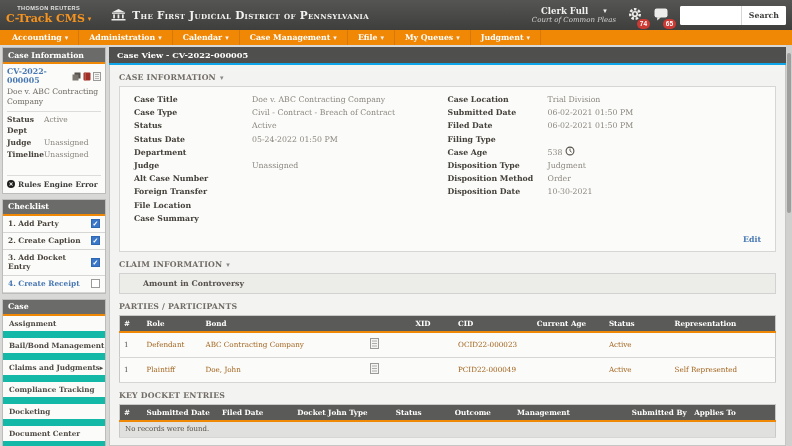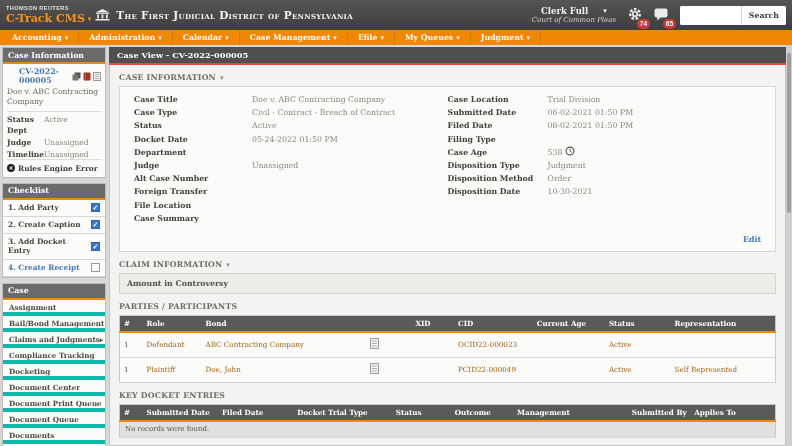--- a/index.html
+++ b/index.html
@@ -3,21 +3,21 @@
 <meta charset="utf-8">
 <style>
   * { margin:0; padding:0; box-sizing:border-box; }
   html,body { background:#b0b0ae; }
   .page { width:792px; height:446px; position:relative; overflow:hidden;
           background:#d8d8d6; font-family:"DejaVu Serif", serif; }
 
   
   .topbar { height:30px; background:linear-gradient(#56565400, #00000000), #474745;
             background:linear-gradient(#555553,#3e3e3c); display:flex; align-items:center; padding:0 6px; }
-  .brand { margin-right:4px; line-height:1; cursor:pointer; }
+  .brand { margin-right:20px; line-height:1; cursor:pointer;text-align:center; }
   .brand-small { font-family:"Liberation Sans",sans-serif; font-size:5.6px; font-weight:bold;
                  color:#e0e0de; letter-spacing:.4px; }
   .brand-main { color:#F7941E; font-size:11px; font-weight:bold; display:flex; align-items:center; gap:3px; margin-top:1px;}
   .caret::before { content:"▾"; }
   .caret { font-size:7px; line-height:1; }
   .caret.orange { color:#F7941E; }
   .caret.white { color:#f2f2f0; }
   .caret.gray { color:#8a8a88; }
   .court { display:flex; align-items:center; gap:6px; color:#f2f2f0; }
   .court-title { font-size:10.5px; font-weight:bold; font-variant:small-caps; letter-spacing:.3px; }
@@ -41,66 +41,66 @@
   
   .content { height:401px; overflow:hidden; display:flex; padding:2px 6px 0 2px; gap:3px; }
 
   
   .sidebar { width:104px; flex:0 0 104px; overflow:hidden; }
   .panel { margin-bottom:5px; border:1px solid #bcbcba; background:#fbfbf9; }
   .panel-header { background:#6b6b69; color:#fff; font-size:7.8px; font-weight:bold;
                   padding:2.5px 5px; border-bottom:2px solid #F08705; }
   .ci-body { padding:3px 4px 4px; font-size:7.5px; }
   .case-num-row { display:flex; align-items:center; gap:2px; }
-  .case-num-row a { color:#4777B3; font-weight:bold; font-size:7.8px; text-decoration:none; cursor:pointer;margin-left:12px;}
+  .case-num-row a { color:#4777B3; font-weight:bold; font-size:7.8px; text-decoration:none; cursor:pointer;}
   .ci-icons { margin-left:auto; display:flex; gap:2px; align-items:center; }
   .ci-icons span { cursor:pointer; display:flex; }
   .case-name { color:#6e6963; font-size:7.6px; line-height:1.3; padding:2px 0 4px; border-bottom:1px solid #dcdcda; }
   .kv { display:flex; padding:2.8px 0 0; }
   .kv .k { width:37px; font-weight:bold; color:#45403a; }
   .kv .v { color:#8a857f; }
-  .error-row { border-top:1px solid #dcdcda; margin-top:0; padding-top:4px;
+  .error-row { border-top:1px solid #dcdcda; margin-top:16px; padding-top:4px;
                display:flex; align-items:flex-start; gap:3px; color:#3c3c3a; font-weight:bold; font-size:7.4px; cursor:pointer;}
   .circle-x { width:8px; height:8px; border-radius:50%; background:#1e1e1c; color:#fff;
               font:bold 5.5px "Liberation Sans",sans-serif; display:flex; align-items:center; justify-content:center; flex:0 0 8px;}
 
   .chk-item { display:flex; align-items:center; padding:3.5px 5px; border-bottom:1px solid #d6d6d4;
               background:#fbfbf9; font-size:7.4px; font-weight:bold; color:#4a443c; cursor:pointer; }
   .chk-item.blue { color:#4777B3; }
   .cb { margin-left:auto; width:9px; height:9px; border:1px solid #2f66b0; background:#3a77c9;
         color:#fff; font-size:7px; line-height:8px; text-align:center; cursor:pointer; }
   .cb::before { content:"✓"; }
   .cb.un { background:#fff; border-color:#9a9a98; }
   .cb.un::before { content:""; }
 
-  .cm-item { padding:3px 6px; border-bottom:4px solid #14b8a6; font-size:7.2px; font-weight:bold;
+  .cm-item { padding:3px 6px; border-bottom:7px solid #14b8a6; font-size:7.2px; font-weight:bold;
              color:#4f4a44; background:#fbfbf9; display:flex; align-items:flex-start; white-space:nowrap;
-             overflow:hidden; height:16px; cursor:pointer; }
+             overflow:hidden; height:22px; cursor:pointer; }
   .arrow-r { margin-left:auto; font-size:7px; color:#4f4a44; }
   .arrow-r::before { content:"▸"; }
 
   
   .main { flex:1; min-width:0; display:flex; flex-direction:column; }
   .main-titlebar { background:#4f4f4d; color:#fff; font-size:8.2px; font-weight:bold;
-                   padding:3px 8px; border-bottom:2px solid #ef4444; }
+                   padding:3px 8px; border-bottom:2px solid #0ea5e9; }
   .main-body { background:#f3f3f1; border:1px solid #c6c6c4; border-top:0; flex:1; padding:0 9px; overflow:hidden; }
 
   .section-heading { display:flex; align-items:center; gap:4px; color:#716c66; font-size:7.8px;
                      font-weight:bold; margin:8px 0 4px; letter-spacing:.2px; }
   .info-box { background:#fbfbf9; border:1px solid #d6d6d4; padding:6px 14px 3px; }
   .cols { display:flex; }
   .col { flex:1; min-width:0; }
   .f-row { display:flex; height:13.2px; align-items:center; font-size:7.8px; }
   .f-label { width:118px; flex:0 0 118px; font-weight:bold; color:#45413b; }
   .col.right .f-label { width:100px; flex:0 0 100px; }
   .f-value { color:#8d8881; display:flex; align-items:center; gap:3px; }
   .edit-row { text-align:right; padding:2px 0 2px; }
   .edit-row a { color:#4777B3; font-weight:bold; font-size:7.8px; text-decoration:none; cursor:pointer; }
 
-  .amount-row { background:#ecece9; border:1px solid #d2d2d0; padding:5px 7px; font-size:7.8px;
+  .amount-row { background:#ecece9; border:1px solid #d2d2d0; padding:5px 23px; font-size:7.8px;
                 font-weight:bold; color:#55504a; cursor:pointer; }
 
   table { width:100%; border-collapse:collapse; table-layout:fixed; background:#fbfbf9; border:1px solid #c9c9c7; }
   thead th { background:#5a5a58; color:#fff; font-size:7.2px; font-weight:bold; text-align:left;
              padding:3px 4px; border-bottom:2px solid #F08705; overflow:hidden; white-space:nowrap; }
   tbody td { font-size:7.2px; color:#a2631c; padding:5.5px 4px; border-bottom:1px solid #d6d6d4;
              overflow:hidden; white-space:nowrap; }
   tbody td.dark { color:#55504a; }
   tbody tr.norec td { background:#e0e0de; color:#55504a; font-size:7px; padding:3.5px 5px; }
   td .doc-ico { cursor:pointer; display:inline-flex; }
@@ -323,21 +323,21 @@
                 </div>
               <div class="f-row">
                   <span class="f-label">Case Type</span>
                   <span class="f-value">Civil - Contract - Breach of Contract</span>
                 </div>
               <div class="f-row">
                   <span class="f-label">Status</span>
                   <span class="f-value">Active</span>
                 </div>
               <div class="f-row">
-                  <span class="f-label">Docket Date</span>
+                  <span class="f-label">Status Date</span>
                   <span class="f-value">05-24-2022 01:50 PM</span>
                 </div>
               <div class="f-row">
                   <span class="f-label">Department</span>
                   <span class="f-value"></span>
                 </div>
               <div class="f-row">
                   <span class="f-label">Judge</span>
                   <span class="f-value">Unassigned</span>
                 </div>
@@ -490,21 +490,21 @@
               <col style="width:17.5%">
               <col style="width:9.5%">
               <col style="width:7.5%">
               <col style="width:5.5%">
             </colgroup>
           <thead>
               <tr>
             <th>#</th>
             <th>Submitted Date</th>
             <th>Filed Date</th>
-            <th>Docket Trial Type</th>
+            <th>Docket John Type</th>
             <th>Status</th>
             <th>Outcome</th>
             <th>Management</th>
             <th>Submitted By</th>
             <th>Applies To</th>
             <th></th>
           </tr>
             </thead>
           <tbody>
             <tr class="norec">

